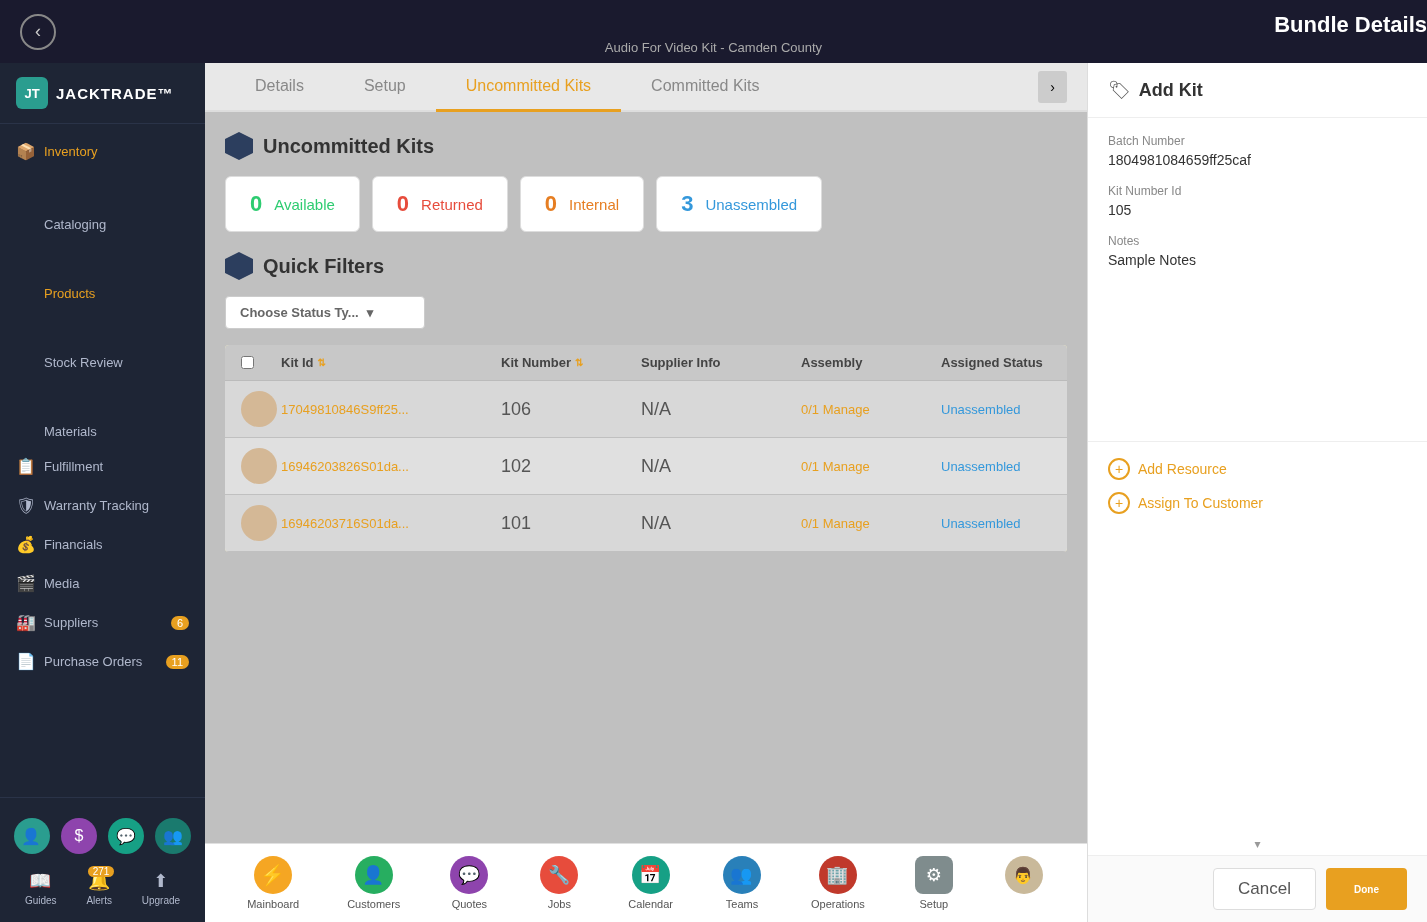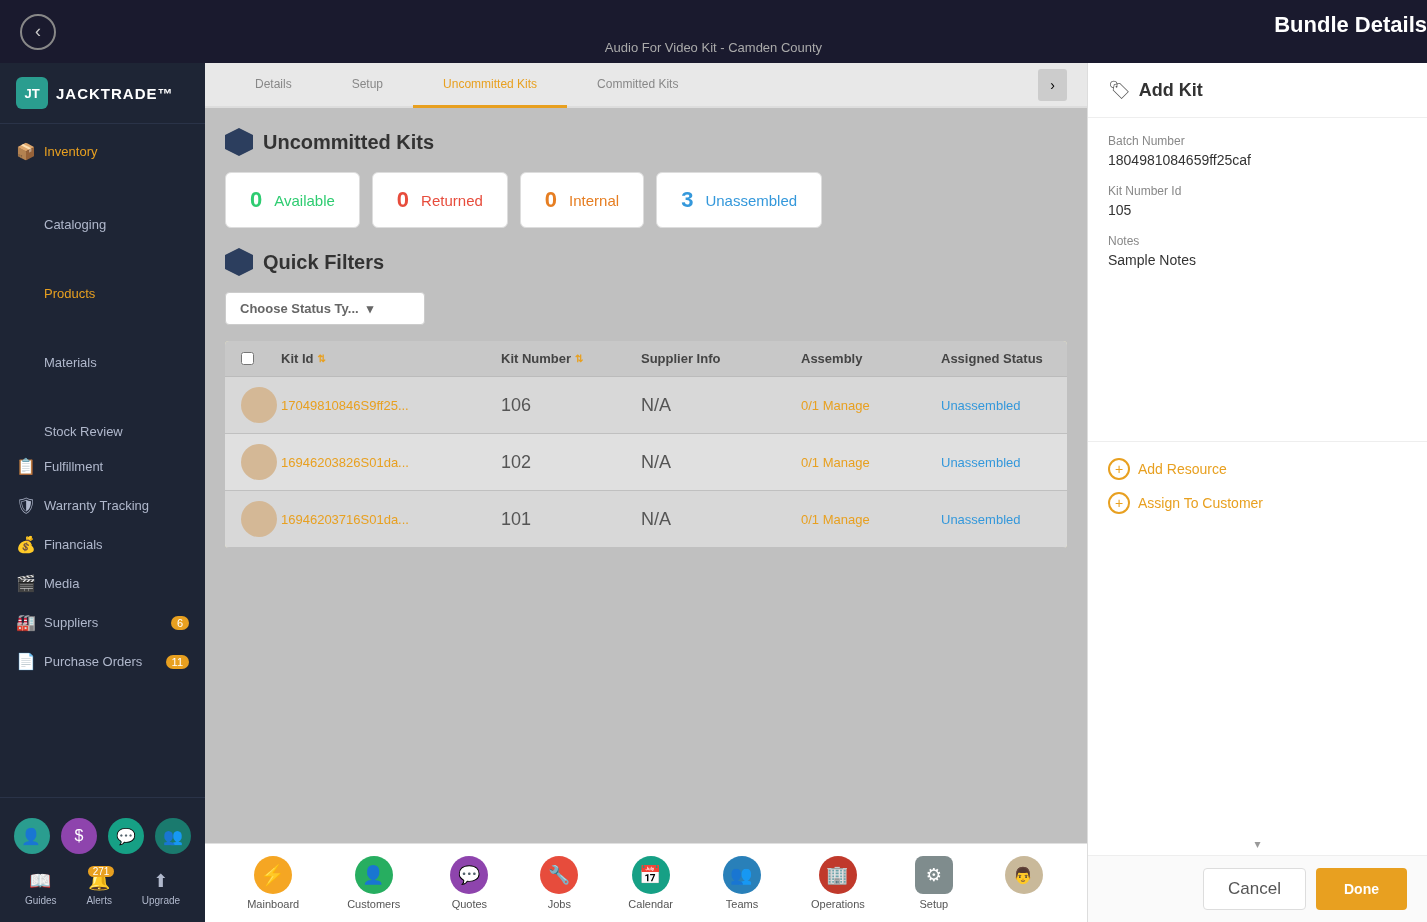--- a/index.html
+++ b/index.html
@@ -102,21 +102,21 @@
 
     
     .tabs-bar {
       background: #e8e8e8;
       display: flex;
       border-bottom: 2px solid #ddd;
       padding: 0 20px;
     }
     .tab-item {
       padding: 14px 30px;
-      font-size: 12px;
+      font-size: 16px;
       cursor: pointer;
       color: #888;
       border-bottom: 3px solid transparent;
       margin-bottom: -2px;
     }
     .tab-item.active-tab {
       color: #e8a020;
       border-bottom: 3px solid #e8a020;
     }
 
@@ -273,21 +273,21 @@
       cursor: pointer;
       font-size: 17px;
       color: #555;
     }
     .btn-done {
       padding: 10px 28px;
       background: #e8a020;
       border: none;
       border-radius: 4px;
       cursor: pointer;
-      font-size: 14px;
+      font-size: 10px;
       color: white;
       font-weight: 600;
     }
 
     
     .bottom-nav {
       background: white;
       border-top: 1px solid #e0e0e0;
       display: flex;
       justify-content: center;
@@ -356,24 +356,24 @@
         <span class="nav-icon">📦</span>
         <span>Inventory</span>
       </div>
       <div class="sub-item">
         <span>Cataloging</span>
       </div>
       <div class="sub-item active">
         <span>Products</span>
       </div>
       <div class="sub-item">
+        <span>Stock Review</span>
+      </div>
+      <div class="sub-item">
         <span>Materials</span>
-      </div>
-      <div class="sub-item">
-        <span>Stock Review</span>
       </div>
       <div class="nav-item">
         <span class="nav-icon">📋</span>
         <span>Fulfillment</span>
       </div>
       <div class="nav-item">
         <span class="nav-icon">🛡</span>
         <span>Warranty Tracking</span>
       </div>
       <div class="nav-item">

